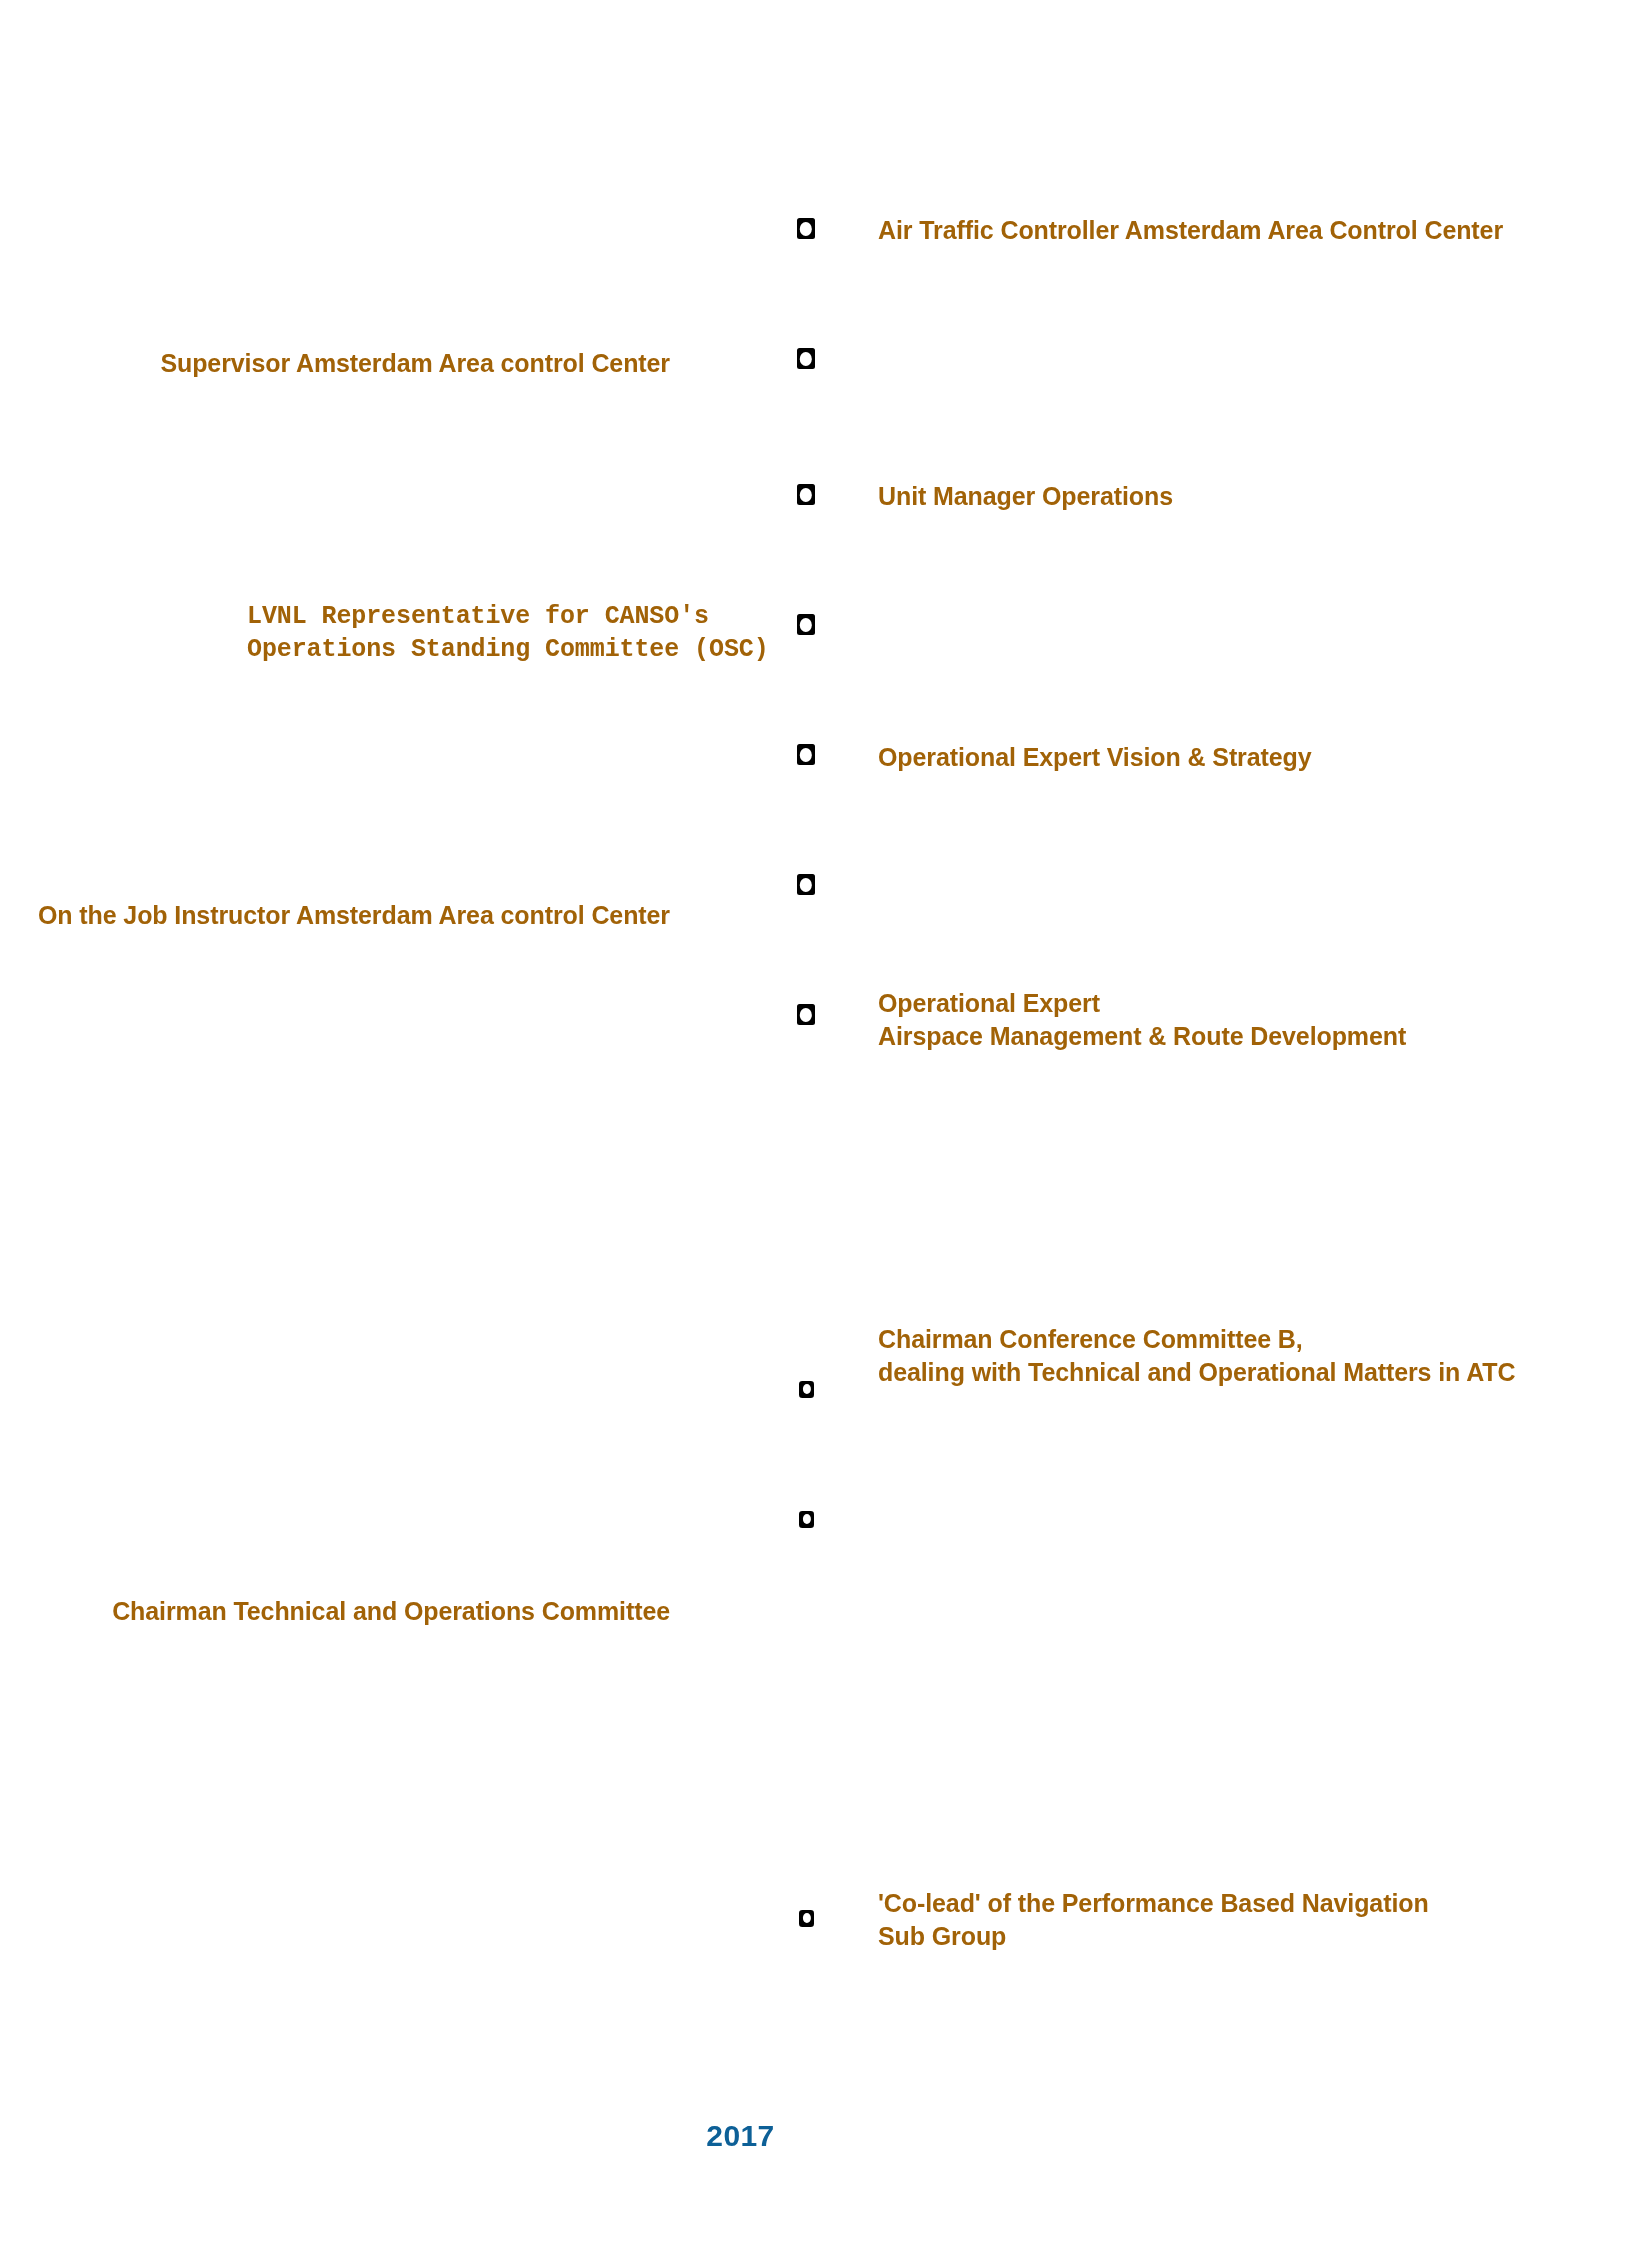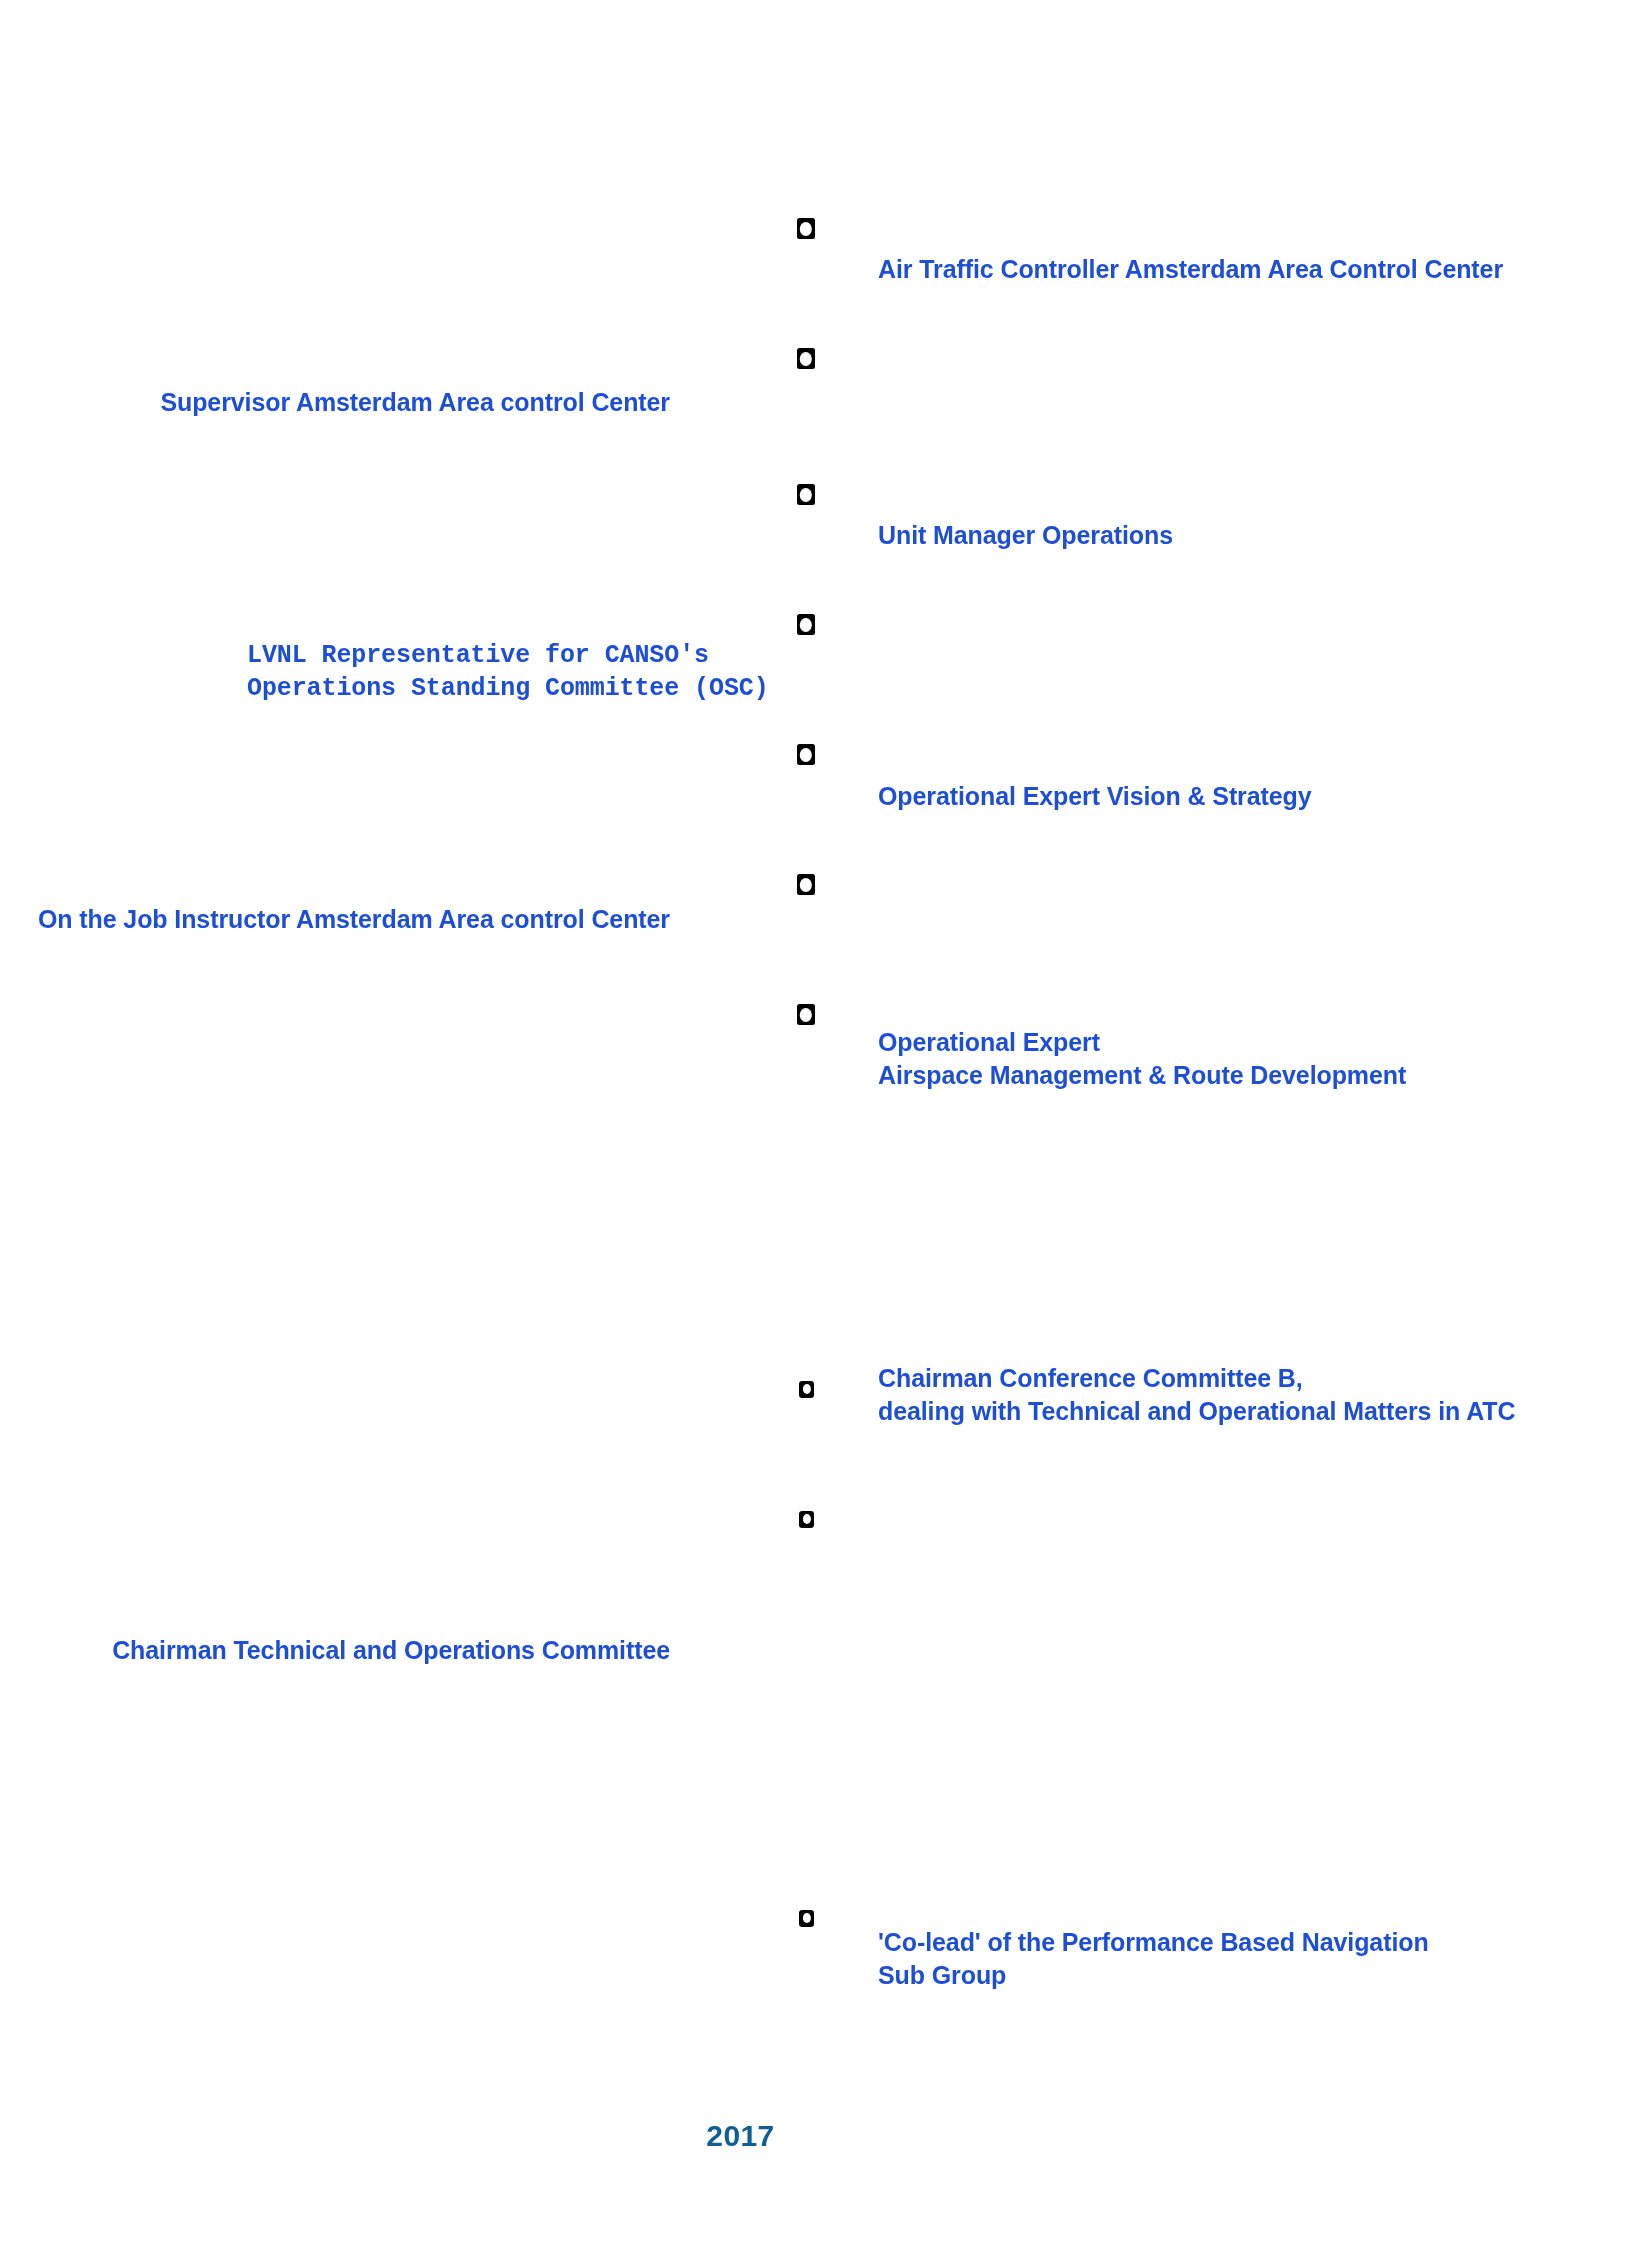--- a/index.html
+++ b/index.html
@@ -49,27 +49,26 @@
     border-radius: 3.3px;
   }
   .bullet.small::after {
     width: 8.2px;
     height: 10px;
   }
 
   
   .entry {
     position: absolute;
-    color: #1d4ed8;
+    color: #a16207;
     font-weight: bold;
     font-size: 25px;
     line-height: 1.33;
     letter-spacing: -0.1px;
     white-space: pre-line;
-    margin-top: 39px;
   }
   .entry.right-col {
     left: 878px;
     text-align: left;
   }
   .entry.left-col {
     text-align: left;
     right: 962px;
   }
   .entry.left-col.lvnl {
@@ -127,21 +126,21 @@
 dealing with Technical and Operational Matters in ATC</div>
 
   <div class="entry right-col" style="top:1887px;">'Co-lead' of the Performance Based Navigation
 Sub Group</div>
 
   <div class="entry left-col" style="top:347px;">Supervisor Amsterdam Area control Center</div>
 
   <div class="entry left-col lvnl" style="top:600px;font-family:Liberation Mono, monospace;">LVNL Representative for CANSO's
 Operations Standing Committee (OSC)</div>
 
-  <div class="entry left-col" style="top:864px;">On the Job Instructor Amsterdam Area control Center</div>
+  <div class="entry left-col" style="top:899px;">On the Job Instructor Amsterdam Area control Center</div>
 
   <div class="entry left-col" style="top:1595px;">Chairman Technical and Operations Committee</div>
 
   <div class="footer footer-year">2017</div>
 
 
 </div>
 
 
 </body></html>

